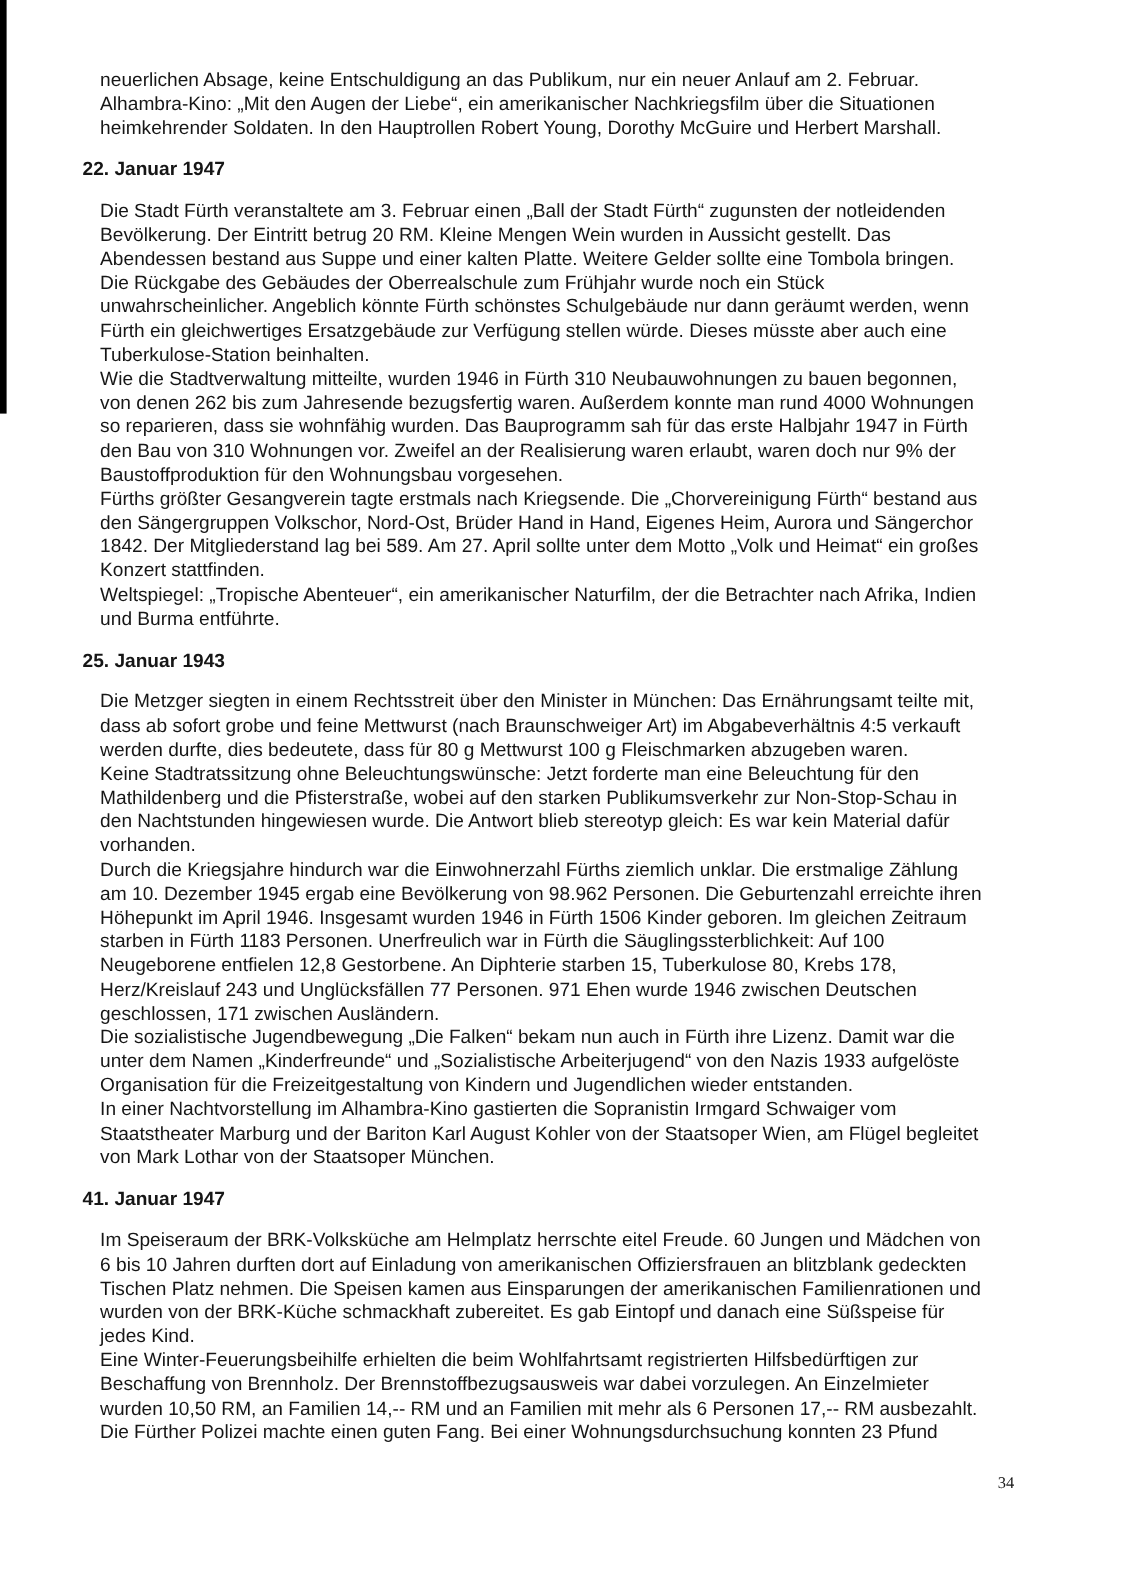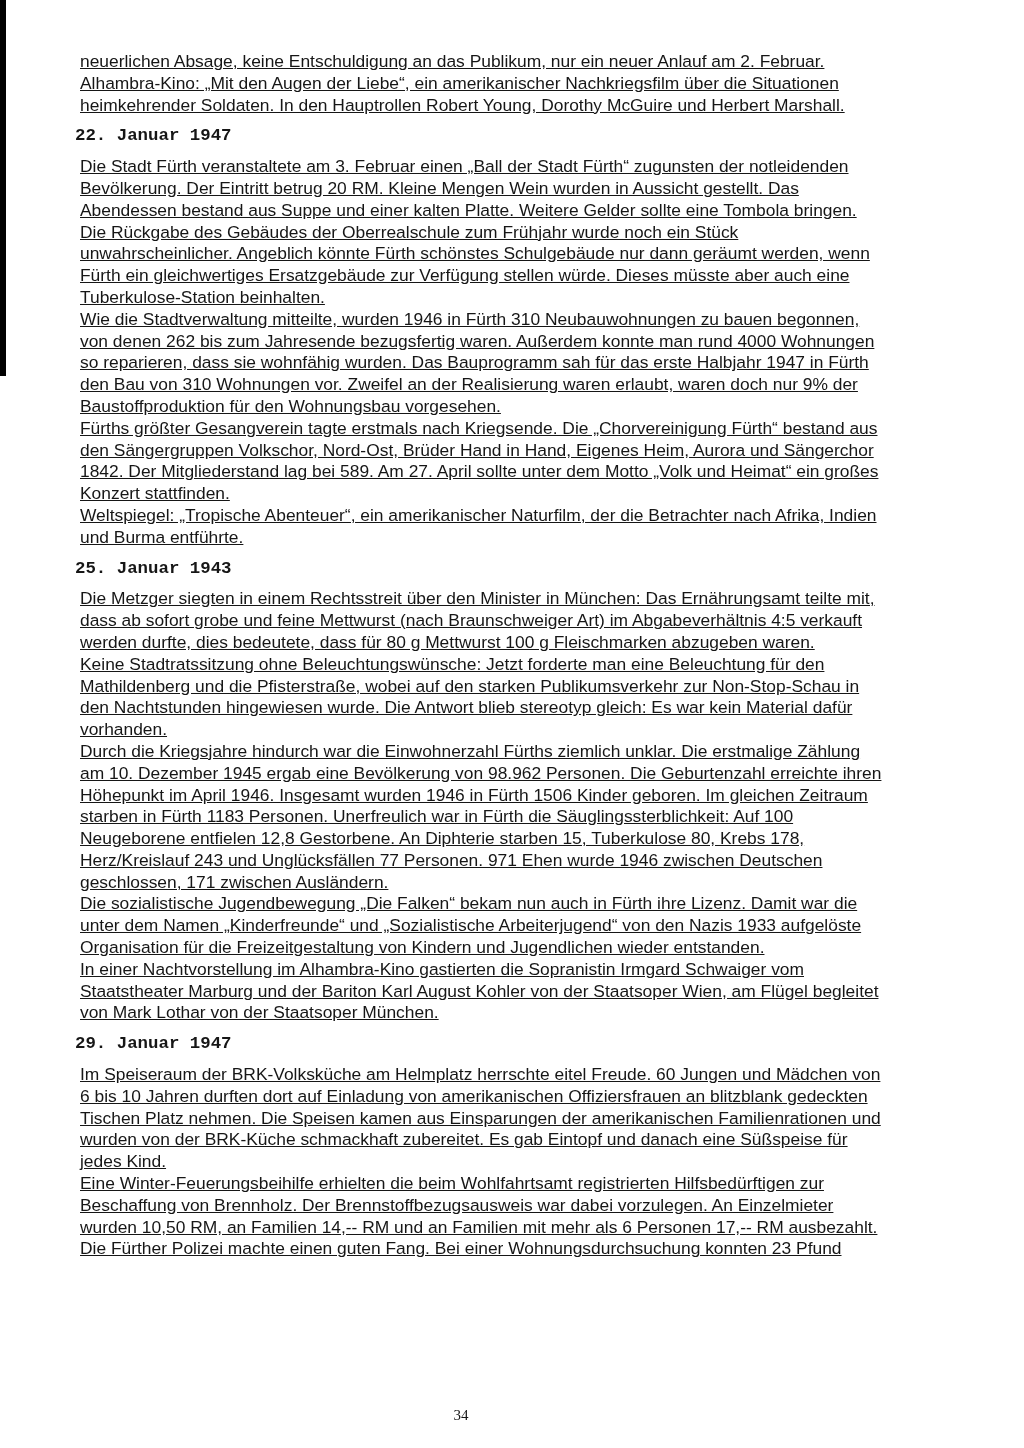--- a/index.html
+++ b/index.html
@@ -26,38 +26,36 @@
     position: absolute;
     left: 75px;
     top: 46px;
     width: 940px;
     font-family: "Liberation Sans", sans-serif;
     font-size: 17.4px;
     line-height: 21.8px;
     color: #161616;
   }
   .para {
-    margin: 5px;
+    margin: 16px;
     white-space: pre-line;
-    text-decoration: underline;
   }
   .heading {
     margin: 9px 0;
     font-size: inherit;
     line-height: inherit;
     font-weight: bold;
     white-space: pre-line;
-    font-family: Liberation Mono, monospace;
   }
   .page-number {
     position: absolute;
-    top: 1407px;
+    top: 1341px;
     left: 0;
     width: 922px;
-    text-align: center;
+    text-align: right;
     font-family: "Liberation Serif", serif;
     font-size: 15px;
     color: #161616;
   }
 </style>
 </head>
 <body>
 
 <div class="page">
   <div class="scan-bar"></div>
@@ -104,21 +102,21 @@
 Neugeborene entfielen 12,8 Gestorbene. An Diphterie starben 15, Tuberkulose 80, Krebs 178,
 Herz/Kreislauf 243 und Unglücksfällen 77 Personen. 971 Ehen wurde 1946 zwischen Deutschen
 geschlossen, 171 zwischen Ausländern.
 Die sozialistische Jugendbewegung „Die Falken“ bekam nun auch in Fürth ihre Lizenz. Damit war die
 unter dem Namen „Kinderfreunde“ und „Sozialistische Arbeiterjugend“ von den Nazis 1933 aufgelöste
 Organisation für die Freizeitgestaltung von Kindern und Jugendlichen wieder entstanden.
 In einer Nachtvorstellung im Alhambra-Kino gastierten die Sopranistin Irmgard Schwaiger vom
 Staatstheater Marburg und der Bariton Karl August Kohler von der Staatsoper Wien, am Flügel begleitet
 von Mark Lothar von der Staatsoper München.</p>
 
-    <h2 class="heading">29. Januar 1947</h2>
+    <h2 class="heading">41. Januar 1947</h2>
 
     <p class="para">Im Speiseraum der BRK-Volksküche am Helmplatz herrschte eitel Freude. 60 Jungen und Mädchen von
 6 bis 10 Jahren durften dort auf Einladung von amerikanischen Offiziersfrauen an blitzblank gedeckten
 Tischen Platz nehmen. Die Speisen kamen aus Einsparungen der amerikanischen Familienrationen und
 wurden von der BRK-Küche schmackhaft zubereitet. Es gab Eintopf und danach eine Süßspeise für
 jedes Kind.
 Eine Winter-Feuerungsbeihilfe erhielten die beim Wohlfahrtsamt registrierten Hilfsbedürftigen zur
 Beschaffung von Brennholz. Der Brennstoffbezugsausweis war dabei vorzulegen. An Einzelmieter
 wurden 10,50 RM, an Familien 14,-- RM und an Familien mit mehr als 6 Personen 17,-- RM ausbezahlt.
 Die Fürther Polizei machte einen guten Fang. Bei einer Wohnungsdurchsuchung konnten 23 Pfund</p>

